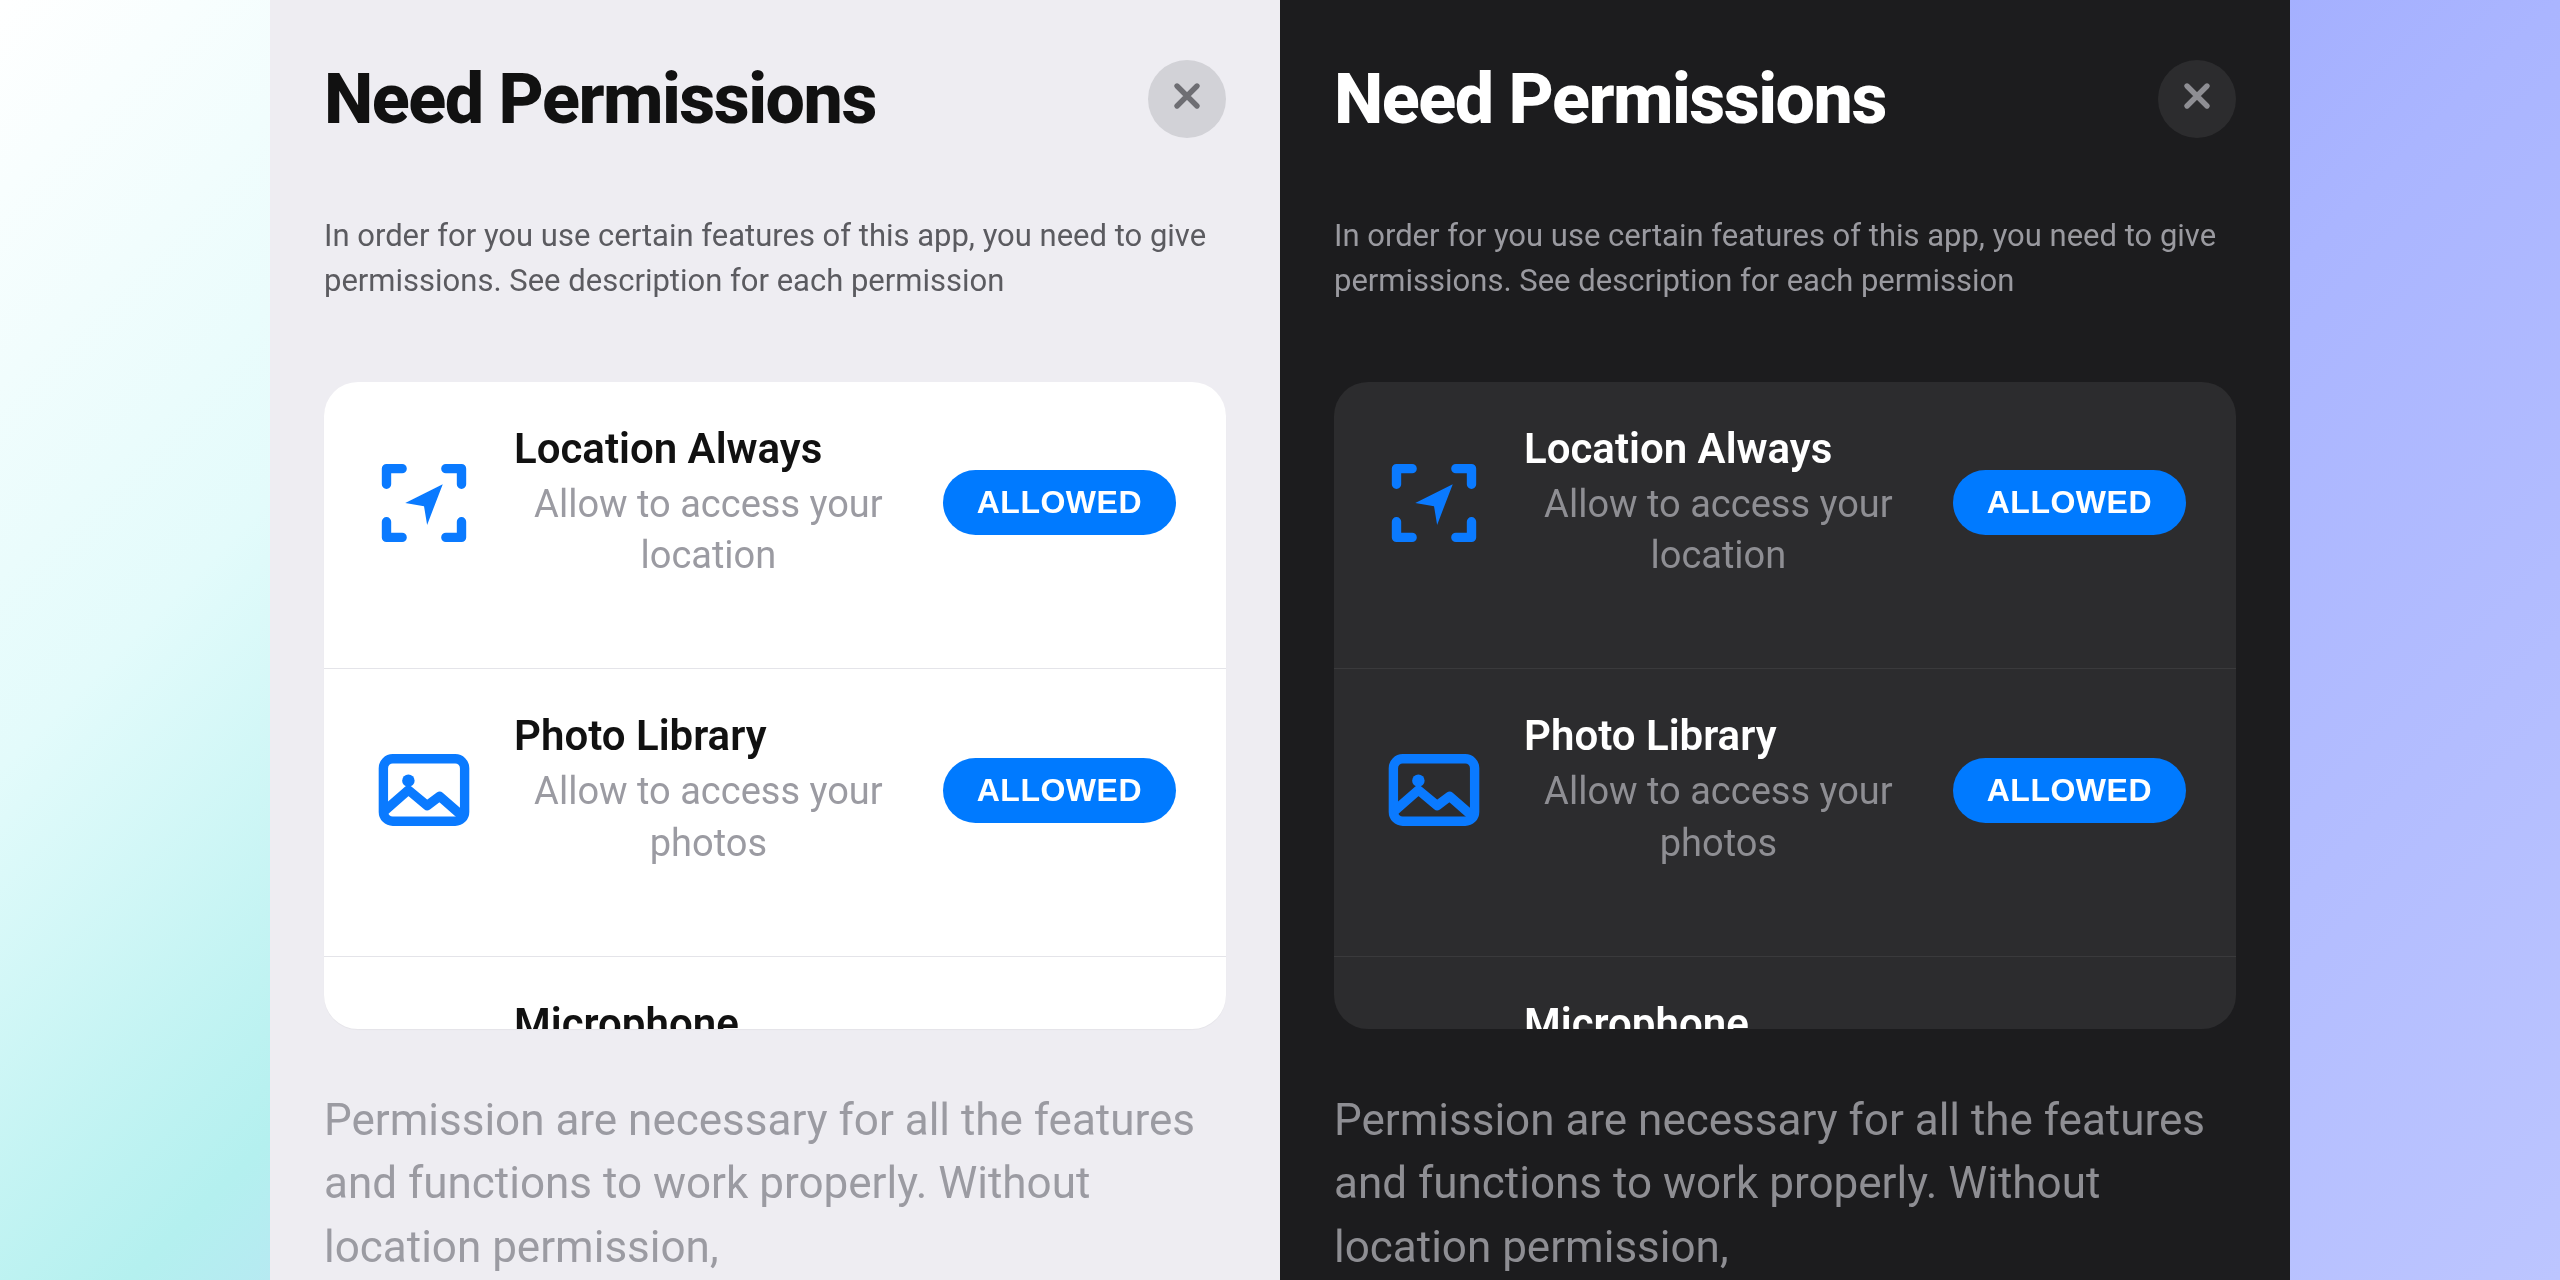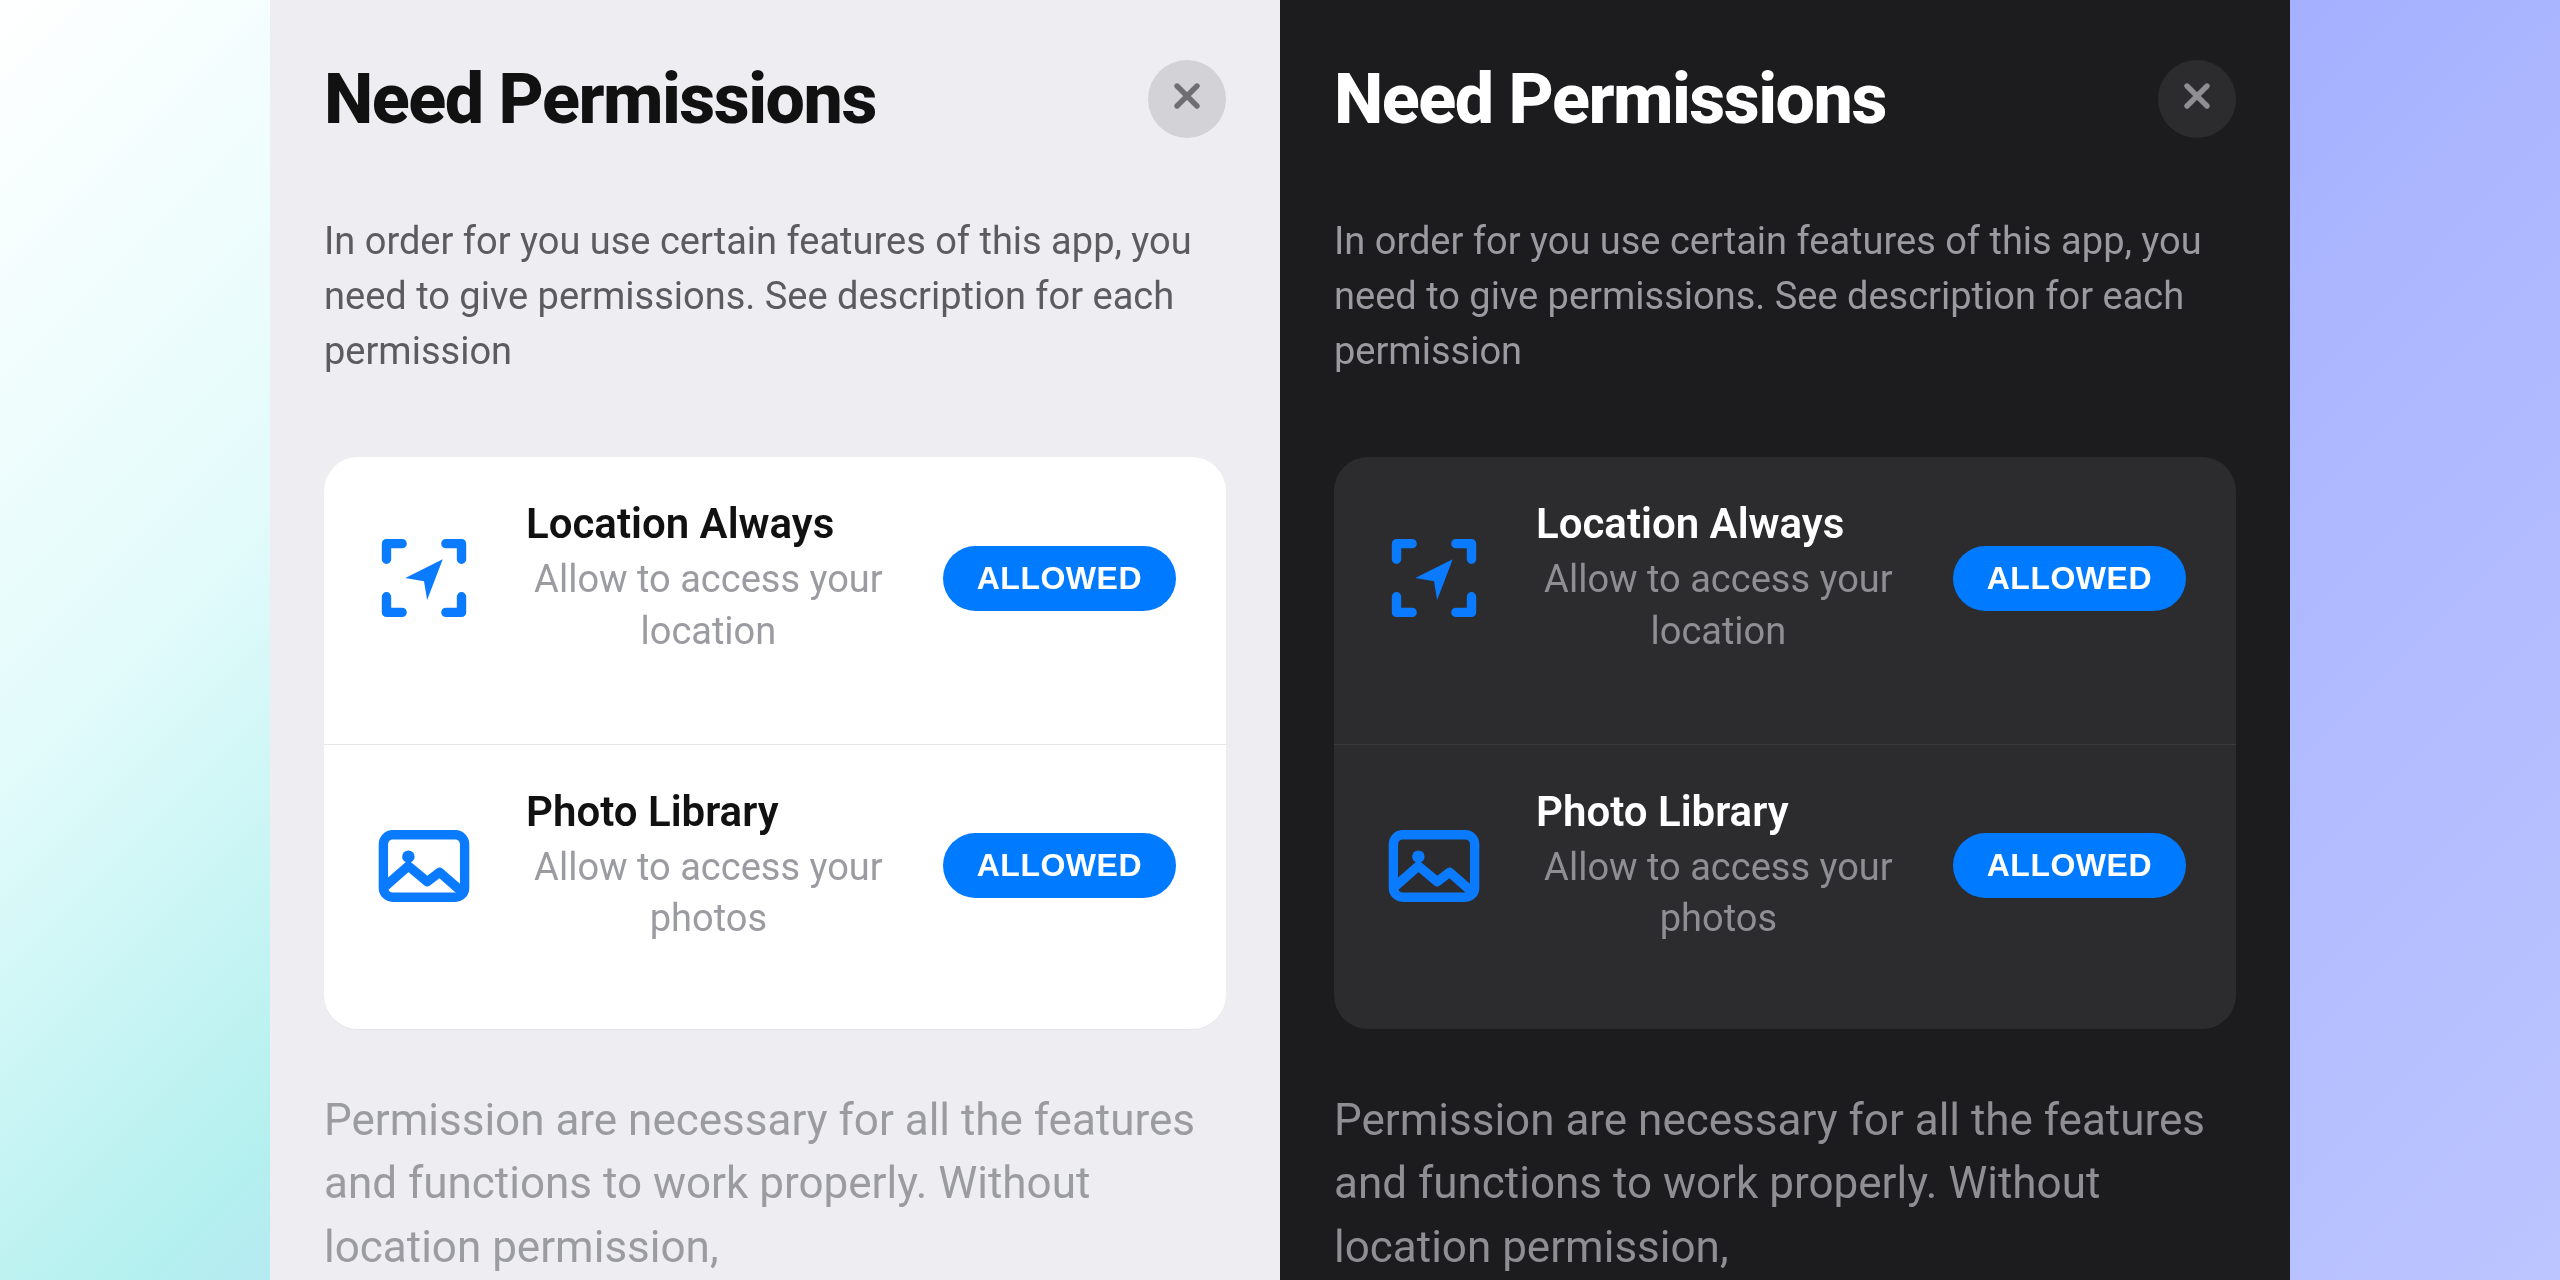--- a/index.html
+++ b/index.html
@@ -67,40 +67,40 @@
     border: none;
     display: flex; align-items: center; justify-content: center;
     cursor: pointer;
     font-size: 42px;
     line-height: 1;
   }
   .theme-light .close-btn { background: #d2d2d7; color: #6e6e73; }
   .theme-dark  .close-btn { background: #2c2c2e; color: #8e8e93; }
 
   .intro {
-    font-size: 38px;
+    font-size: 31px;
     line-height: 1.45;
     margin-bottom: 78px;
     font-weight: 400;
   }
   .theme-light .intro { color: #5b5b60; }
   .theme-dark  .intro { color: #9a9aa0; }
 
   .card-list {
     border-radius: 34px;
     overflow: hidden;
   }
   .theme-light .card-list { background: #ffffff; box-shadow: 0 1px 1px rgba(0,0,0,.04); }
   .theme-dark  .card-list { background: #2c2c2e; }
 
   .perm-row {
     display: flex;
     align-items: center;
     padding: 42px 50px;
-    gap: 52px;
+    gap: 40px;
   }
   .perm-row + .perm-row { border-top: 1px solid; margin-top: 45px; }
   .theme-light .perm-row + .perm-row { border-color: #e4e4e9; }
   .theme-dark  .perm-row + .perm-row { border-color: #3a3a3c; }
 
   .perm-icon {
     width: 100px; height: 100px;
     flex: 0 0 100px;
     display: flex; align-items: center; justify-content: center;
     color: #0a7aff;

